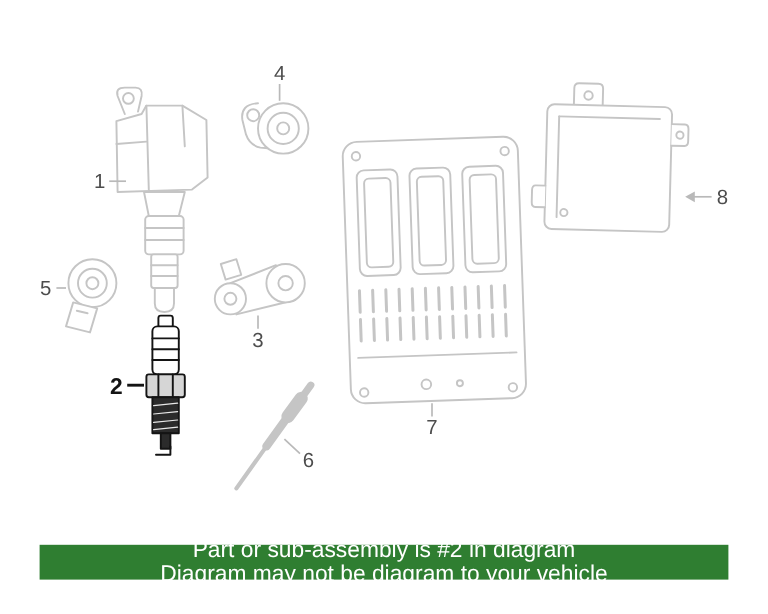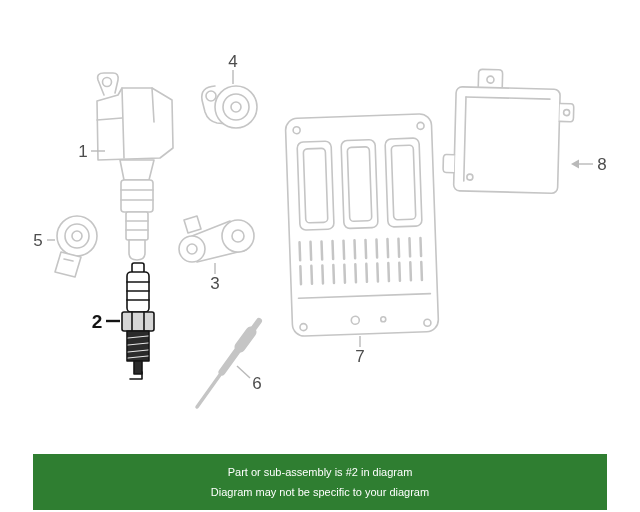--- a/index.html
+++ b/index.html
@@ -11,24 +11,24 @@
   svg.diagram { position:absolute; left:0; top:0; display:block; }
   .part { stroke:var(--diagram-line,#c5c5c5); fill:none; stroke-width:1.6; stroke-linejoin:round; stroke-linecap:round; }
   .part-fill { fill:#ffffff; }
   .highlight { stroke:var(--highlight,#141414); }
   .leader { stroke:#b9b9b9; stroke-width:1.4; fill:none; }
   .leader.em { stroke:var(--highlight,#141414); stroke-width:2.4; }
   .arrowhead { fill:#b9b9b9; stroke:none; }
   .callout { font-family:"Liberation Sans", sans-serif; font-size:17px; fill:var(--callout-text,#4d4d4d); }
   .callout.em { font-size:19px; font-weight:bold; fill:var(--highlight,#141414); }
   .banner {
-    position:absolute; left:33px; right:33px; top:454px; height:56px;
+    position:absolute; left:33px; right:33px; top:454px; height:29px;
     background:var(--banner-bg,#2f7e31); color:var(--banner-text,#ffffff);
     display:flex; flex-direction:column; align-items:center; justify-content:center;
-    font-size:11px; line-height:20px; text-align:center;
+    font-size:19px; line-height:20px; text-align:center;
   }
 </style>
 </head>
 <body>
 
 <div class="stage">
 
   <svg class="diagram" width="640" height="455" viewBox="0 0 640 455">
 
     <g class="part">
@@ -140,16 +140,16 @@
       <text class="callout" text-anchor="middle" x="233" y="67">4</text>
       <text class="callout" text-anchor="middle" x="38" y="246">5</text>
       <text class="callout" text-anchor="middle" x="257" y="389">6</text>
       <text class="callout" text-anchor="middle" x="360" y="362">7</text>
       <text class="callout" text-anchor="middle" x="602" y="170">8</text>
     </g>
   </svg>
 
   <div class="banner">
     <div>Part or sub-assembly is #2 in diagram</div>
-    <div>Diagram may not be specific to your diagram</div>
+    <div>Diagram may not be diagram to your vehicle</div>
   </div>
 
 </div>
 
 </body></html>

